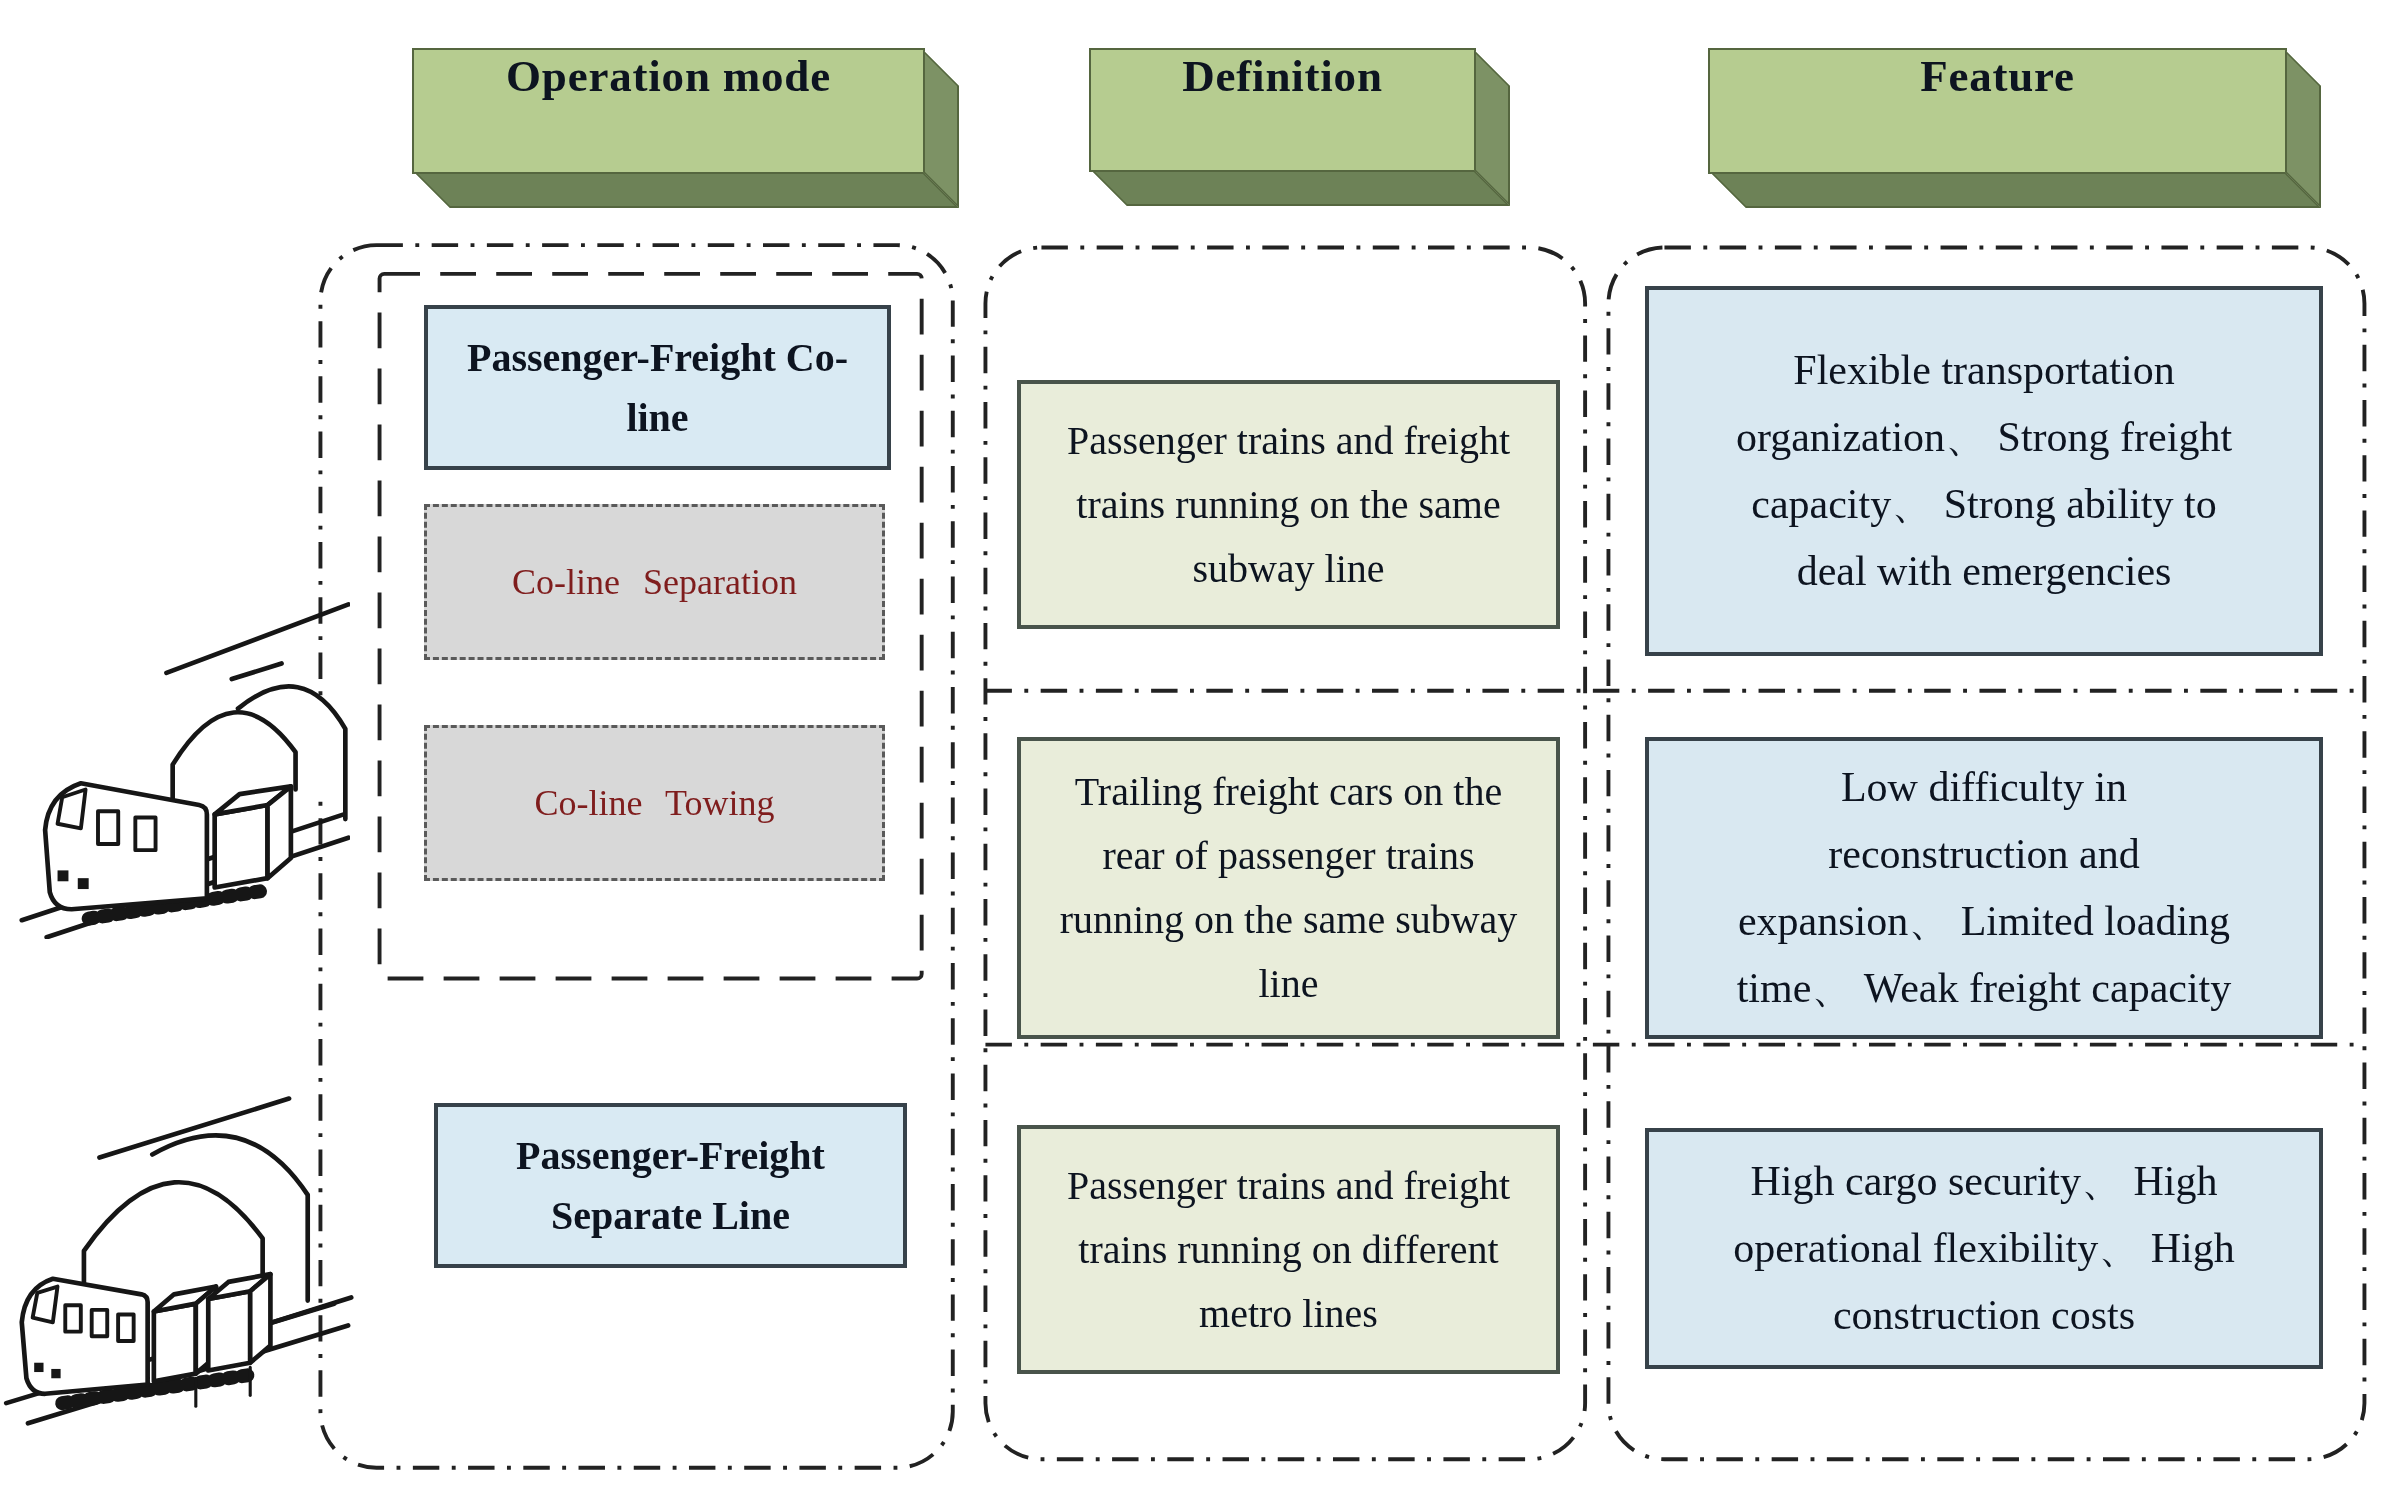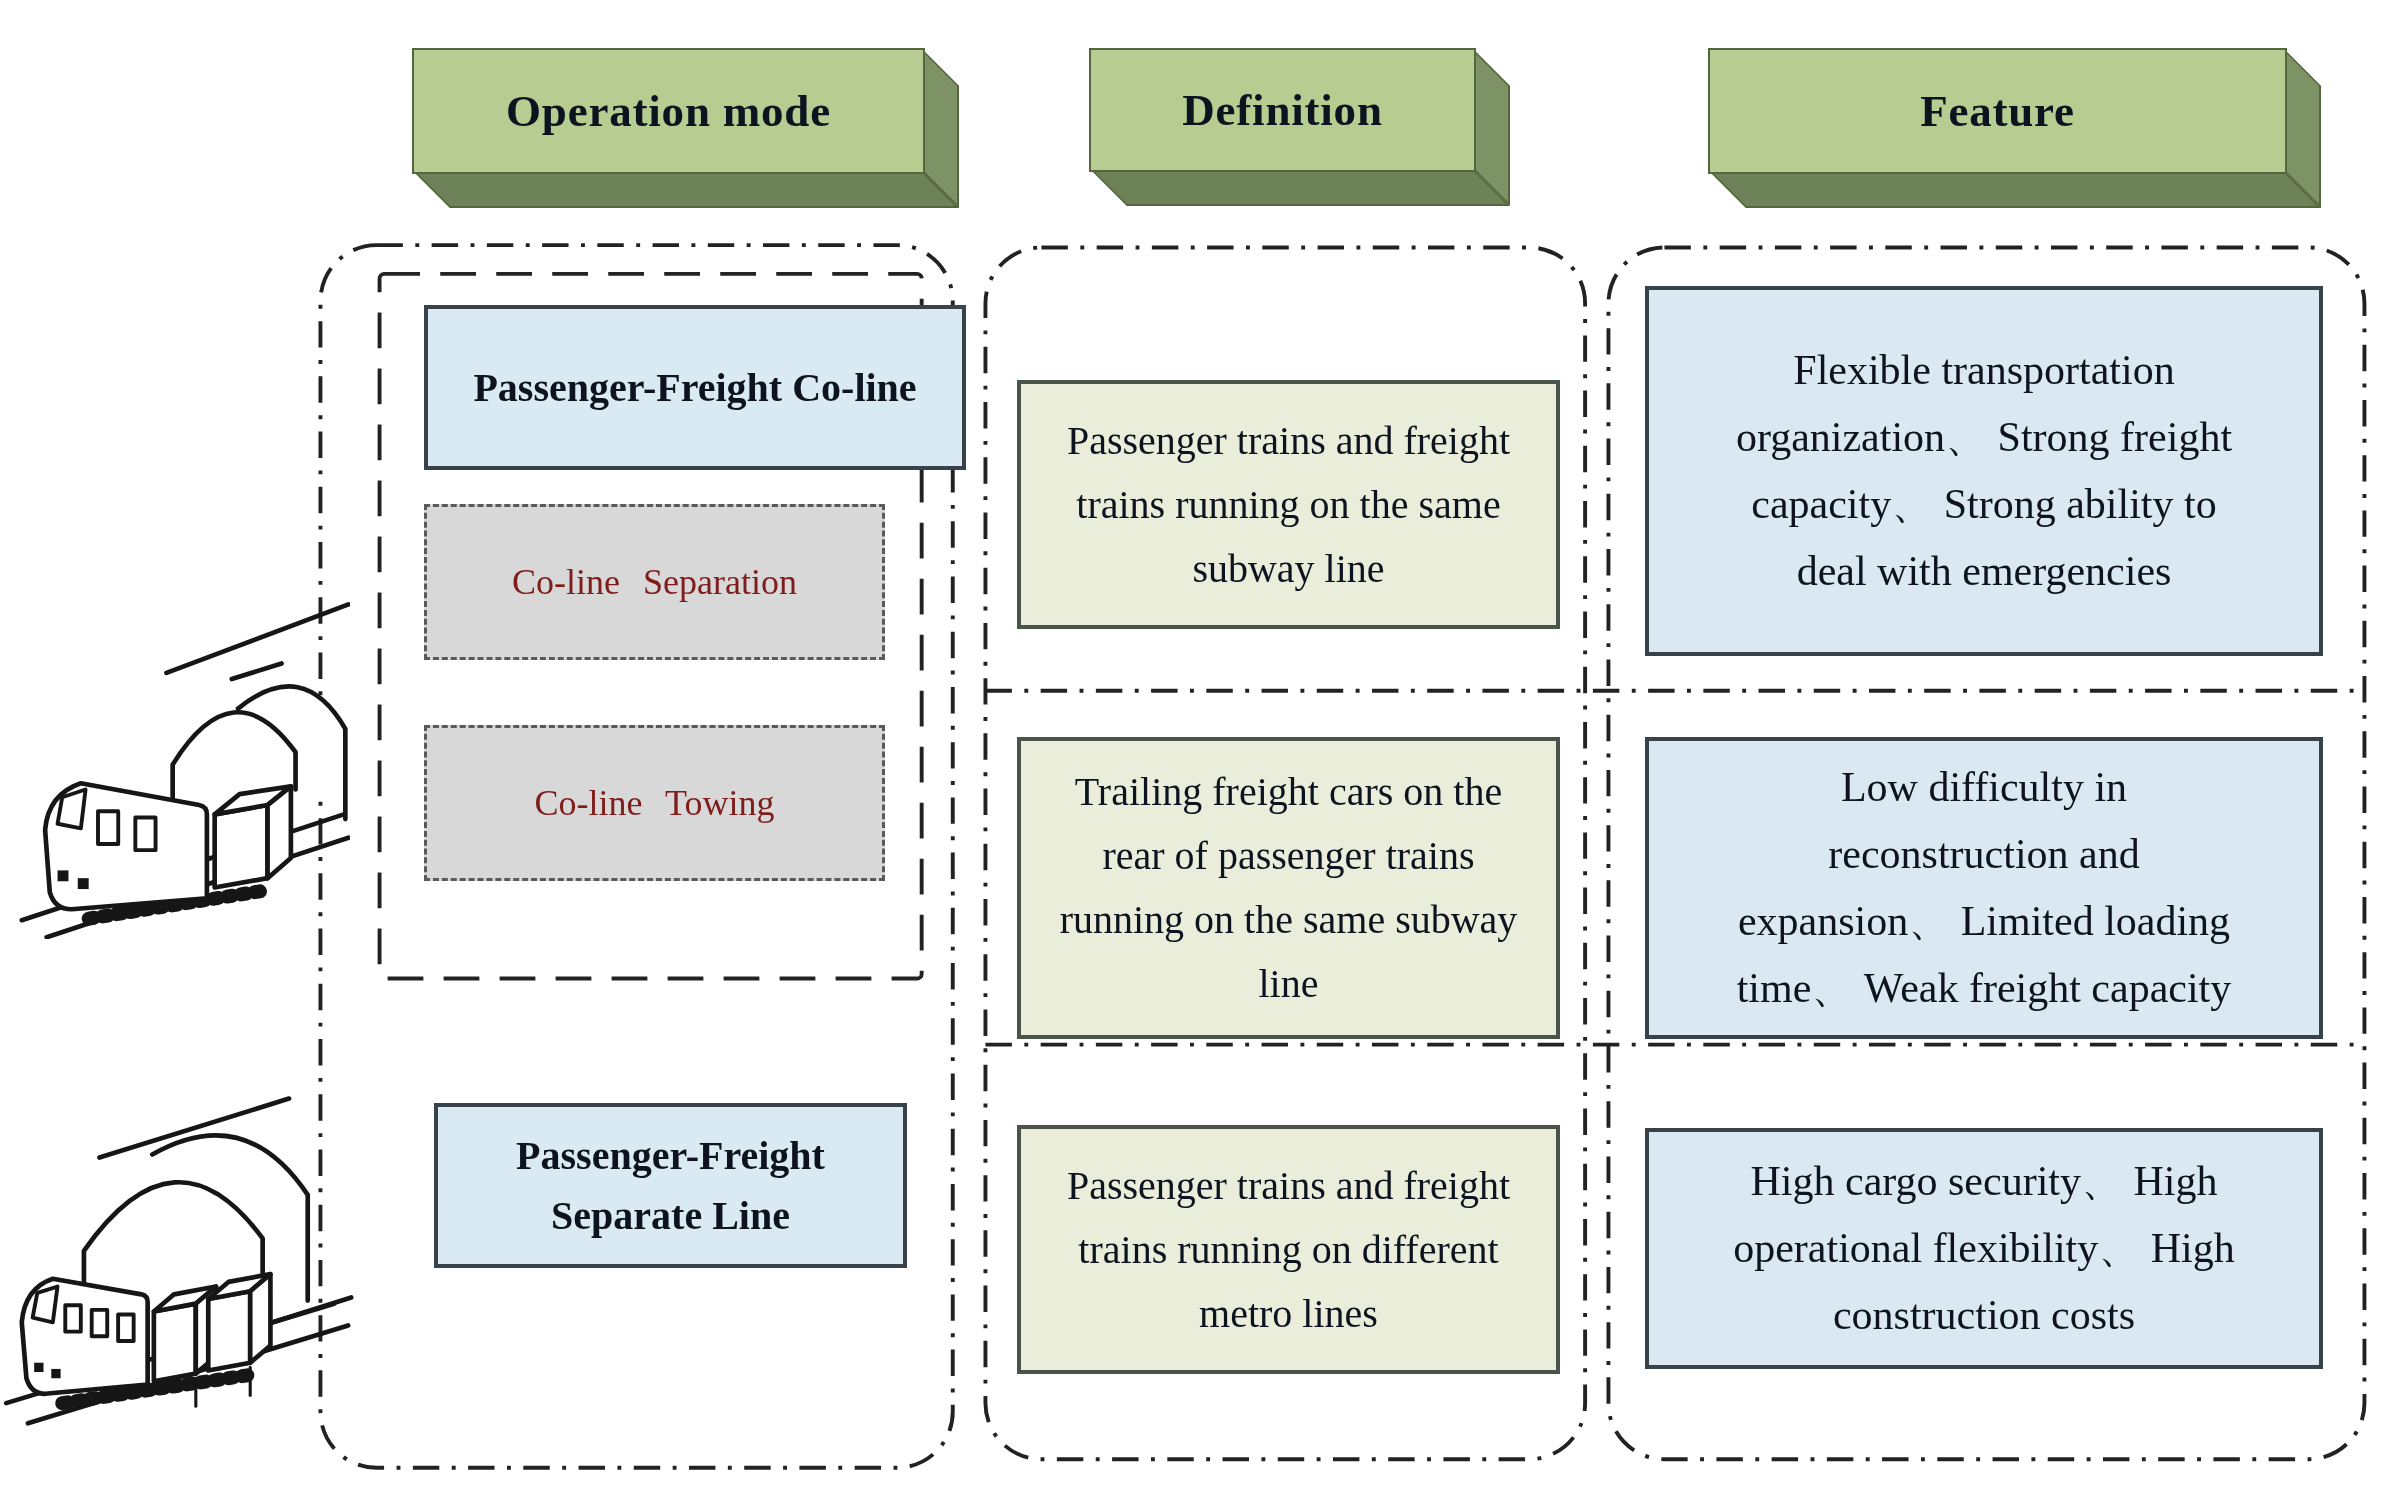--- a/index.html
+++ b/index.html
@@ -2,21 +2,21 @@
 <html style="font-size:12.4px"><head>
 <meta charset="utf-8">
 <style>
   html,body{margin:0;padding:0;background:#ffffff;}
   .stage{position:relative;width:2401px;height:1506px;background:#fff;overflow:hidden;
          font-family:"Liberation Serif","DejaVu Serif",serif;color:#0d1420;}
   svg.layer{position:absolute;left:0;top:0;z-index:1;}
   .train{position:absolute;z-index:2;}
   
   .h3d{position:absolute;z-index:4;box-sizing:border-box;background:#b6cc90;
-       border:2.3px solid #55663f;display:flex;align-items:center;justify-content:center;
+       border:2.3px solid #55663f;display:flex;align-items:flex-start;justify-content:center;
        font-weight:bold;font-size:45px;letter-spacing:0.8px;}
   .h3d::before{content:"";position:absolute;left:100%;top:0;width:36px;height:100%;
        background:#7d9265;border:2.3px solid #55663f;box-sizing:border-box;
        transform:skewY(45deg);transform-origin:0 0;}
   .h3d::after{content:"";position:absolute;top:100%;left:0;width:100%;height:36px;
        background:#6d8257;border:2.3px solid #55663f;box-sizing:border-box;
        transform:skewX(45deg);transform-origin:0 0;}
   
   .cbox{position:absolute;z-index:3;box-sizing:border-box;display:flex;
         align-items:center;justify-content:center;text-align:center;}
@@ -96,21 +96,21 @@
   <div class="h3d" style="left:412px;top:48px;width:513px;height:126px">
     <span>Operation mode</span>
   </div>
   <div class="h3d" style="left:1089px;top:48px;width:387px;height:124px">
     <span>Definition</span>
   </div>
   <div class="h3d" style="left:1708px;top:48px;width:579px;height:126px">
     <span>Feature</span>
   </div>
 
-  <div class="cbox mode-main" style="left:424px;top:305px;width:542px;height:165px">
+  <div class="cbox mode-main" style="left:424px;top:305px;width:467px;height:165px">
     <span>Passenger-Freight Co-line</span>
   </div>
   <div class="cbox mode-sub" style="left:424px;top:504px;width:461px;height:156px">
     <span>Co-line Separation</span>
   </div>
   <div class="cbox mode-sub" style="left:424px;top:725px;width:461px;height:156px">
     <span>Co-line Towing</span>
   </div>
   <div class="cbox mode-main" style="left:434px;top:1103px;width:473px;height:165px">
     <span>Passenger-Freight Separate Line</span>

